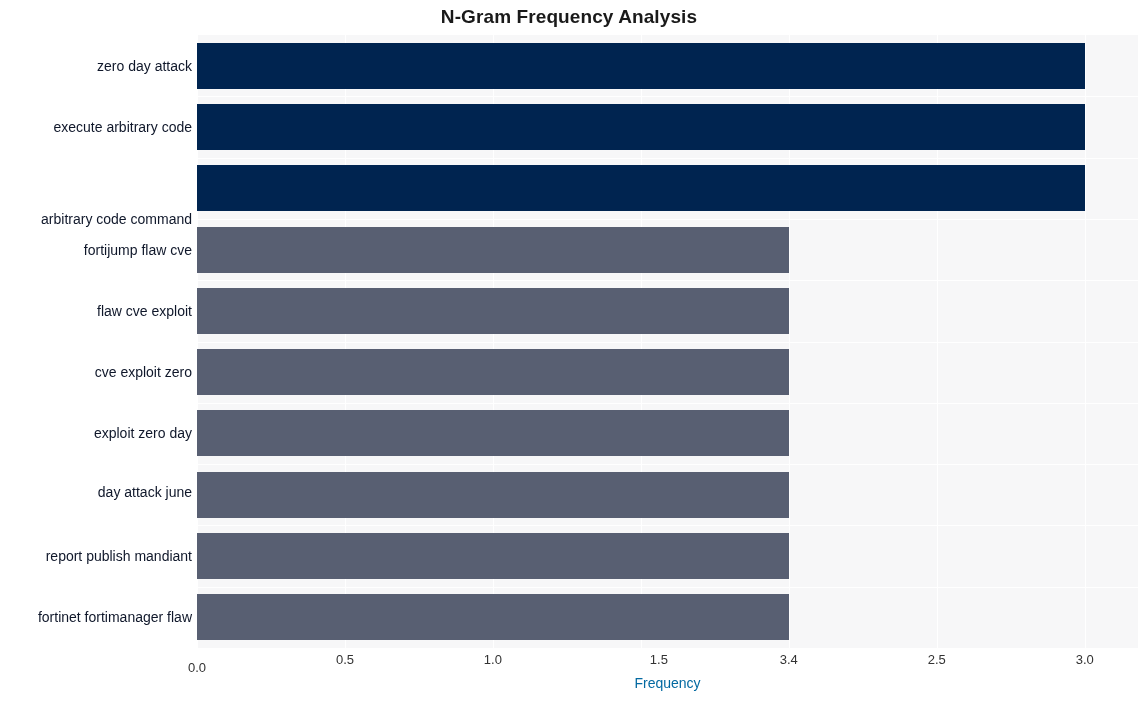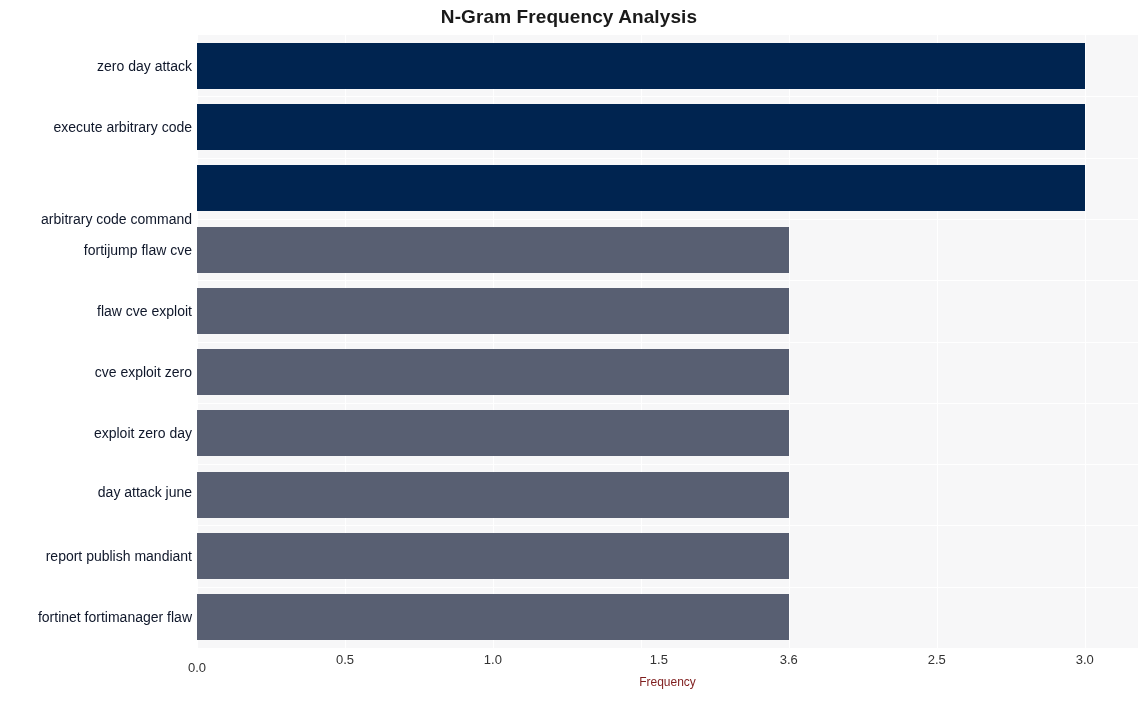--- a/index.html
+++ b/index.html
@@ -111,22 +111,22 @@
     color: #333333;
     white-space: nowrap;
   }
 
   #x-axis-label {
     position: absolute;
     left: 197px;
     top: 675px;
     width: 941px;
     text-align: center;
-    font-size: 12px;
-    color: #7f1d1d;
+    font-size: 14px;
+    color: #0369a1;
   }
 </style>
 </head>
 <body>
 
 <div id="figure">
 
   <div id="chart-title">N-Gram Frequency Analysis</div>
 
   <div id="plot-area">
@@ -173,20 +173,20 @@
       <div class="y-label" style="top: 449px; padding-left: 32px;">day attack june</div>
       <div class="y-label" style="top: 513.05px;">report publish mandiant</div>
       <div class="y-label" style="top: 574.35px;">fortinet fortimanager flaw</div>
     </div>
 
   <div id="x-ticks">
       <div class="x-tick" style="left: 197px; margin-top: 8px;">0.0</div>
       <div class="x-tick" style="left: 344.956px;">0.5</div>
       <div class="x-tick" style="left: 492.912px;">1.0</div>
       <div class="x-tick" style="left: 640.868px; margin-left: 18px;">1.5</div>
-      <div class="x-tick" style="left: 788.824px;">3.6</div>
+      <div class="x-tick" style="left: 788.824px;">3.4</div>
       <div class="x-tick" style="left: 936.78px;">2.5</div>
       <div class="x-tick" style="left: 1084.74px;">3.0</div>
     </div>
 
   <div id="x-axis-label">Frequency</div>
 
 </div>
 
 </body></html>

